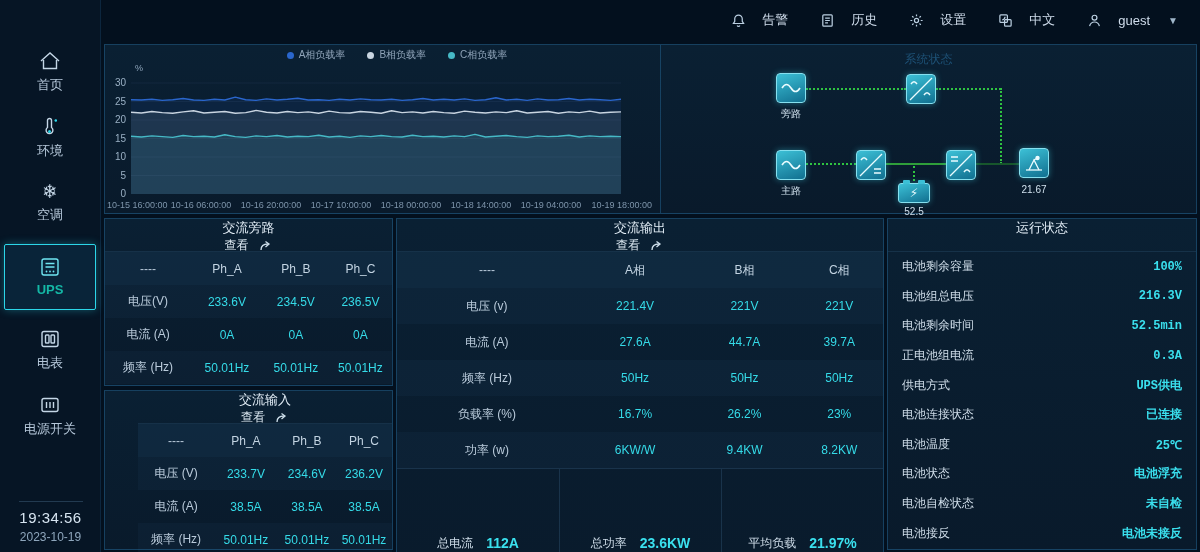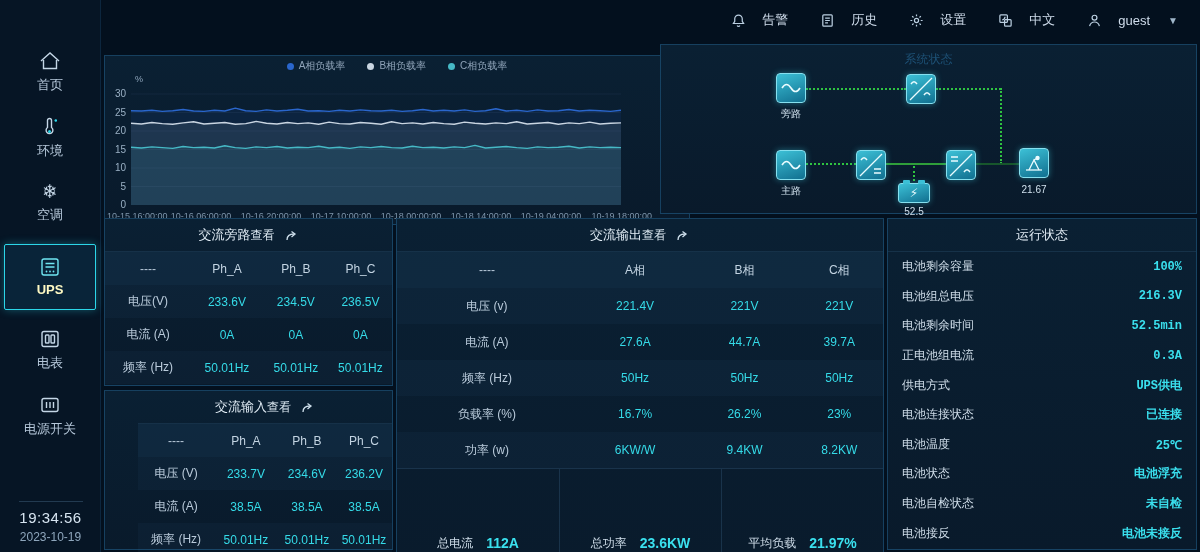--- a/index.html
+++ b/index.html
@@ -10,31 +10,31 @@
   }
   
   .topbar{position:absolute;left:101px;top:0;right:0;height:40px;display:flex;align-items:center;justify-content:flex-end;gap:32px;padding-right:22px;}
   .top-item{display:flex;align-items:center;gap:16px;font-size:13px;color:#cfdceb;cursor:pointer;}
   .top-item svg{display:block;}
   .chev{font-size:10px;color:#9fb6ca;margin-left:2px;}
   
   .sidebar{position:absolute;left:0;top:0;bottom:0;width:101px;background:#061525;border-right:1px solid rgba(30,90,140,.25);display:flex;flex-direction:column;align-items:center;padding-top:44px;box-sizing:border-box;}
   .side-item{display:flex;flex-direction:column;align-items:center;gap:5px;color:#b6c8da;font-size:13px;cursor:pointer;width:92px;padding:6px 0;margin-bottom:9px;box-sizing:border-box;border:1px solid transparent;}
   .side-item svg{display:block;}
-  .side-item.active{border:1px solid #2cd6e8;border-radius:2px;background:rgba(26,120,160,.16);box-shadow:0 0 9px rgba(44,214,232,.35);color:#fef9c3;font-weight:bold;padding:12px 0;margin:4px 0 12px;}
+  .side-item.active{border:1px solid #2cd6e8;border-radius:2px;background:rgba(26,120,160,.16);box-shadow:0 0 9px rgba(44,214,232,.35);color:#14b8a6;font-weight:bold;padding:12px 0;margin:4px 0 12px;}
   .side-flake{font-size:19px;line-height:18px;color:#c4d6e6;}
   .clock{position:absolute;bottom:8px;left:0;width:101px;text-align:center;}
   .clock .divider{width:64px;height:1px;background:rgba(120,170,210,.25);margin:0 auto 7px;}
   .clock .time{font-size:15px;color:#d6e4f0;letter-spacing:.5px;}
   .clock .date{font-size:12px;color:#8ea6bc;margin-top:4px;}
   
   .panel{position:absolute;background:linear-gradient(180deg,#0a2033 0%,#091a2b 100%);border:1px solid rgba(40,110,160,.45);box-sizing:border-box;}
-  .panel-head{height:32px;display:flex;align-items:center;justify-content:center;padding:0 12px;font-size:13px;color:#e2edf6;border-bottom:1px solid rgba(100,160,210,.14);}
+  .panel-head{height:32px;display:flex;align-items:center;justify-content:space-between;padding:0 12px;font-size:13px;color:#e2edf6;border-bottom:1px solid rgba(100,160,210,.14);flex-direction:column;}
   .view-group{display:flex;align-items:center;gap:10px;font-size:12px;color:#dde9f2;cursor:pointer;}
-  #panel-chart{left:104px;top:44px;width:586px;height:170px;margin-top:11px;}
+  #panel-chart{left:104px;top:44px;width:586px;height:170px;}
   #panel-diagram{left:660px;top:44px;width:537px;height:170px;}
   #panel-bypass{left:104px;top:218px;width:289px;height:168px;}
   #panel-input{left:104px;top:390px;width:289px;height:160px;padding-left:33px;}
   #panel-output{left:396px;top:218px;width:488px;height:400px;display:flex;flex-direction:column;}
   #panel-status{left:887px;top:218px;width:310px;height:332px;}
   
   .chart-legend{position:absolute;top:3px;left:0;width:100%;display:flex;justify-content:center;gap:22px;font-size:10px;color:#8fa3b8;}
   .legend-item{display:flex;align-items:center;gap:5px;cursor:pointer;}
   .legend-dot{width:7px;height:7px;border-radius:50%;display:inline-block;}
   

